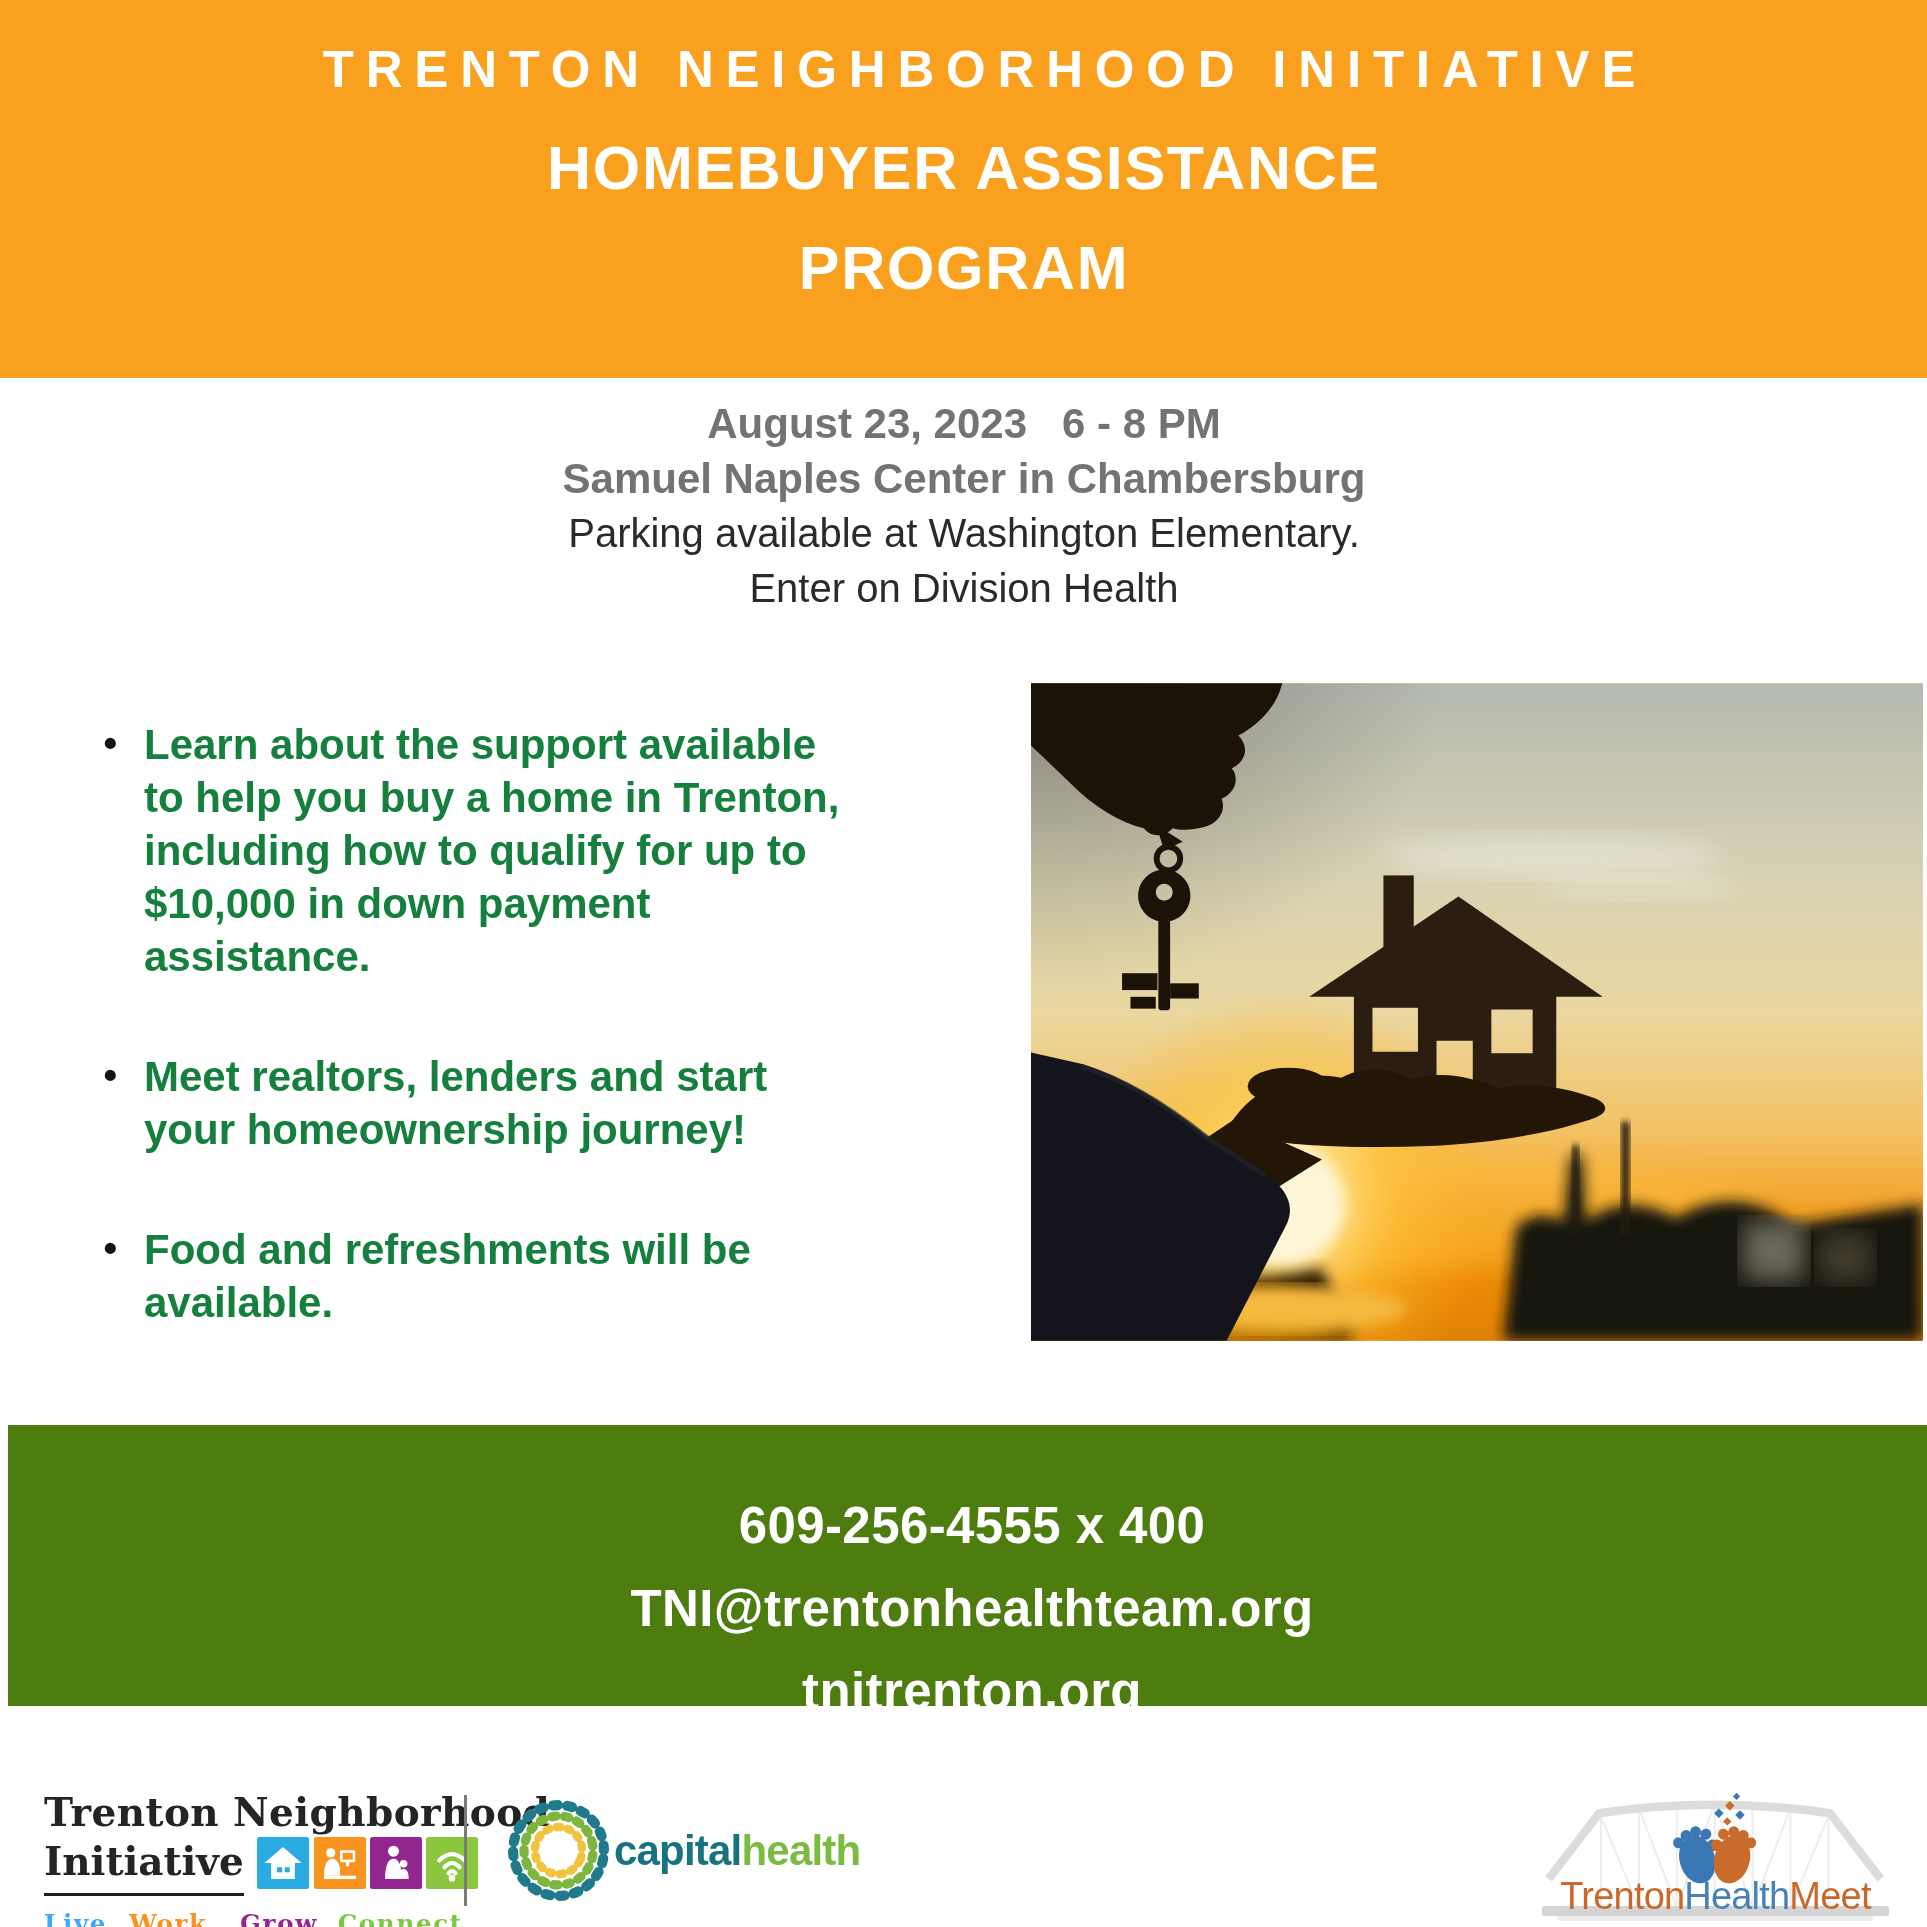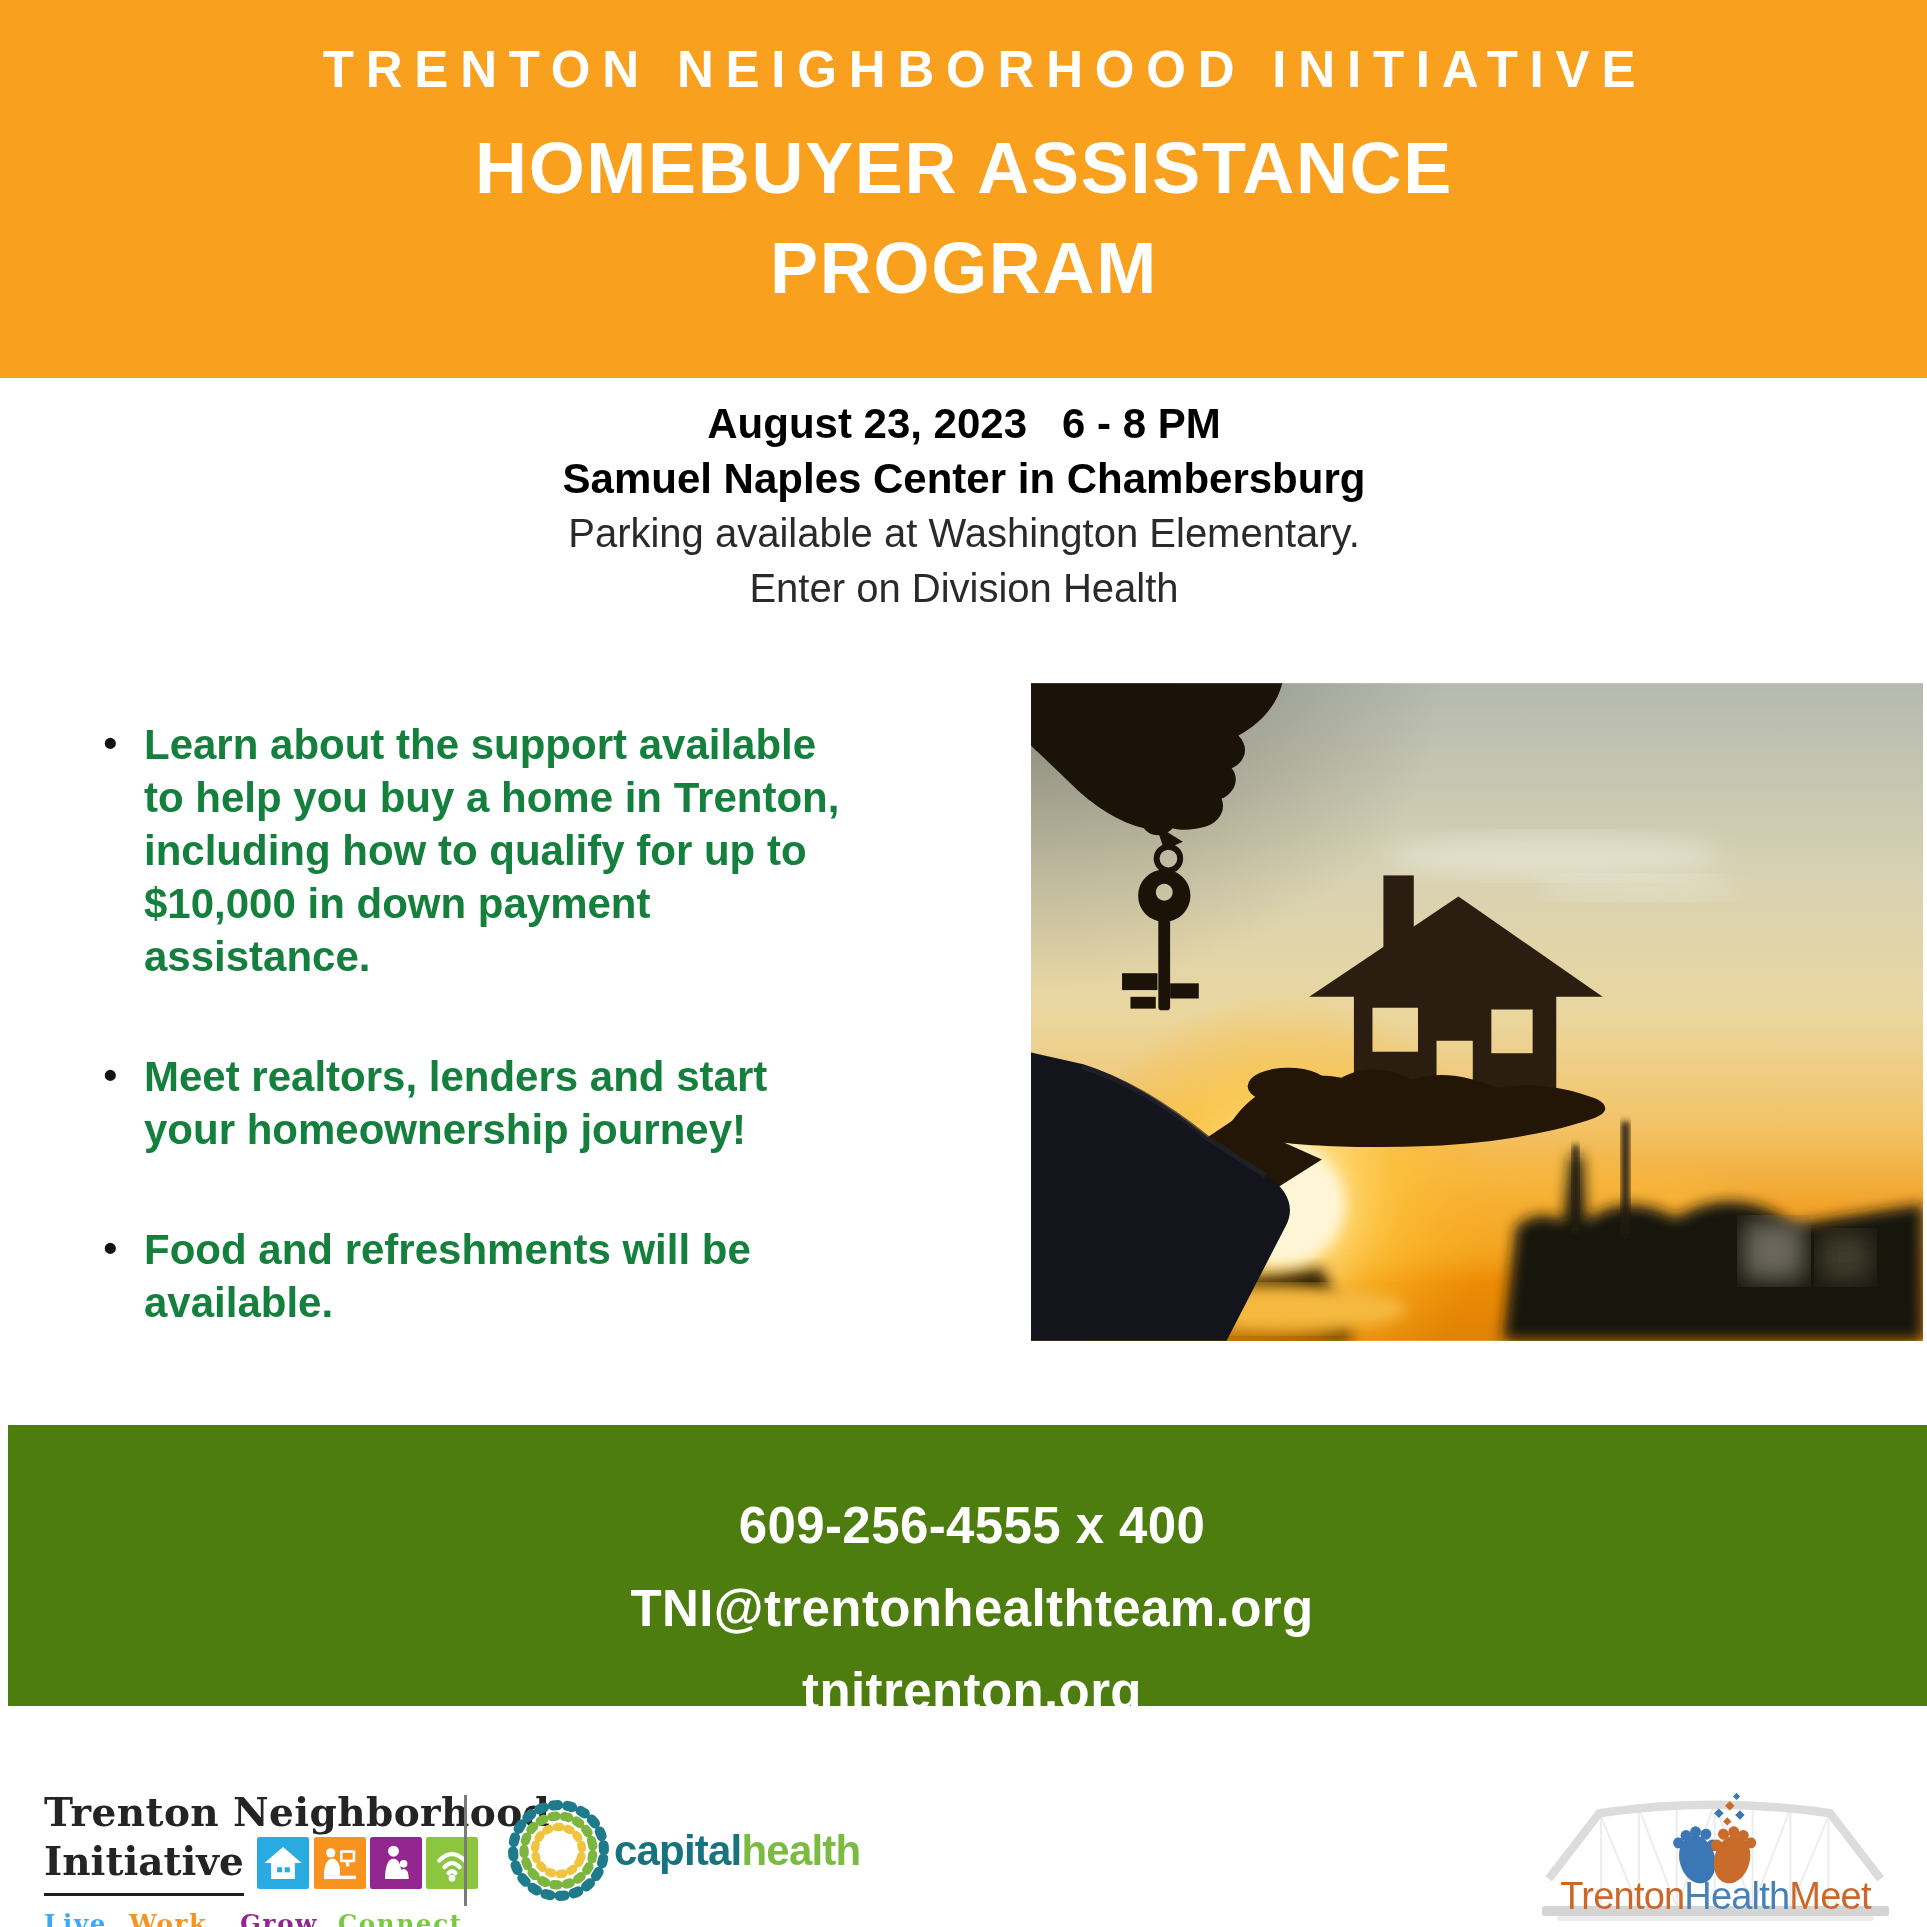--- a/index.html
+++ b/index.html
@@ -10,25 +10,25 @@
   .prewrap { white-space:pre-wrap; }
 
   
   .header {
     position:absolute; top:0; left:0; width:1928px; height:378px;
     background:#F9A11F; text-align:center; color:#ffffff;
   }
   .eyebrow {
     margin-top:40px; font-size:51px; font-weight:700; letter-spacing:11.8px;padding-left:42px;
   }
-  .title { margin-top:18.6px; font-size:72px; font-weight:800; line-height:100px; letter-spacing:1.7px; }
+  .title { margin-top:18.6px; font-size:61px; font-weight:800; line-height:100px; letter-spacing:1.7px; }
 
   
   .event { position:absolute; top:396px; left:0; width:1928px; text-align:center; }
-  .event-line-strong { font-size:42px; font-weight:700; line-height:55px; color:#000000; }
+  .event-line-strong { font-size:42px; font-weight:700; line-height:55px; color:#737373; }
   .event-line-light  { font-size:40px; font-weight:400; line-height:55px; color:#2a2a2a; }
 
   
   .bullets { position:absolute; left:100px; top:718px; width:911px; margin:0; padding:0; list-style:none; }
   .bullets li {
     position:relative; padding-left:44px; margin:0 0 67px 0;
     font-size:42px; font-weight:700; line-height:53px; color:#15803d;
   }
   .bullets li::before {
     content:"\2022"; position:absolute; left:3.4px; top:-1.7px; font-size:39px; color:#121212;

